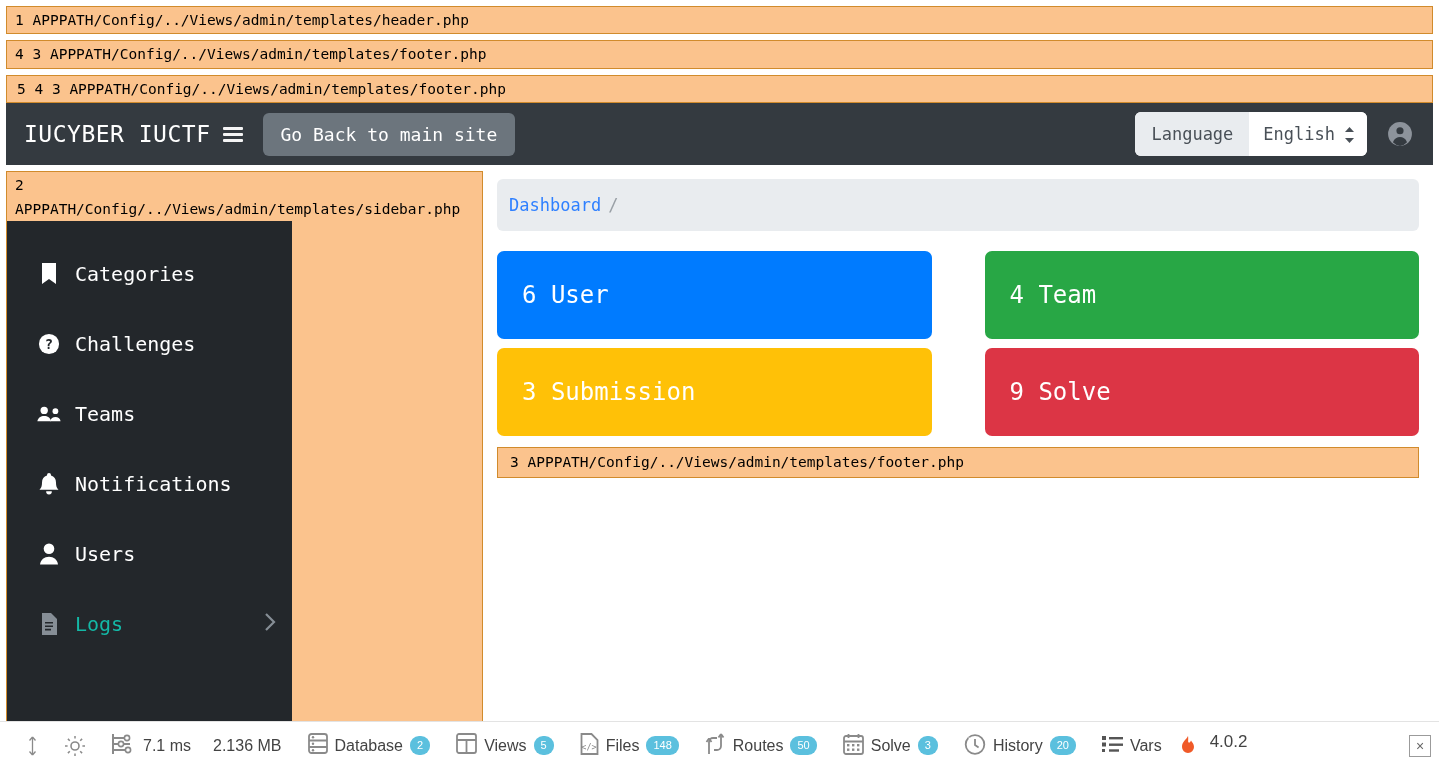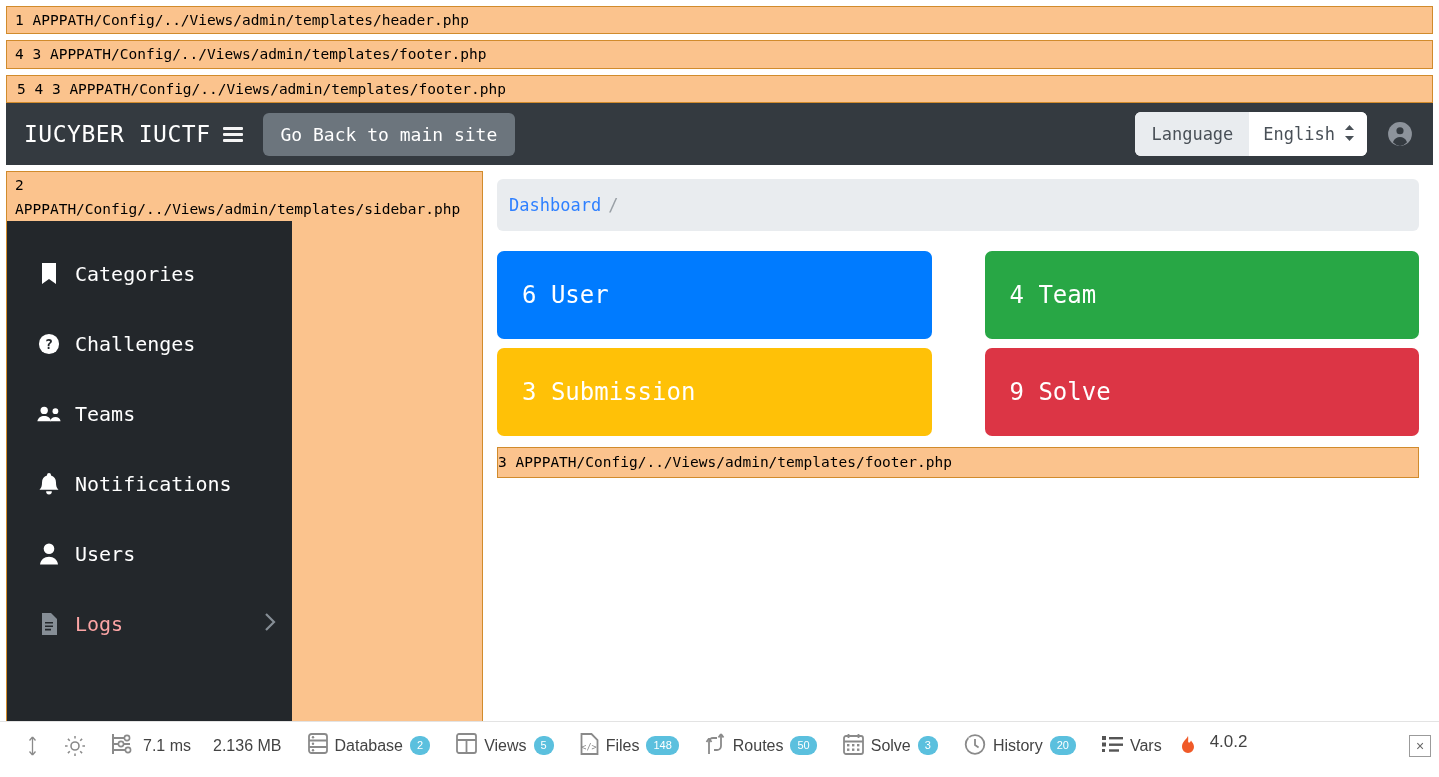--- a/index.html
+++ b/index.html
@@ -81,21 +81,21 @@
     padding: 12px 16px;
     white-space: nowrap;
     font-family: "DejaVu Sans Mono", monospace;
   }
   .lang-select {
     background: #fff;
     color: #495057;
     font-size: 17px;
     padding: 12px 12px 12px 14px;
     display: flex;
-    align-items: flex-start;
+    align-items: flex-end;
     gap: 9px;
     white-space: nowrap;
     font-family: "DejaVu Sans Mono", monospace;
     cursor: pointer;
   }
   .updown { display: inline-flex; flex-direction: column; line-height: 0.55; font-size: 12px; }
   .avatar-icon { margin-left: 20px; margin-right: 6px; display: inline-flex; }
 
   
   .body-row { display: flex; align-items: flex-start; padding: 0 6px; }
@@ -127,21 +127,21 @@
     align-items: center;
     color: #ffffff;
     font-size: 20px;
     padding: 11px 16px 11px 30px;
     gap: 14px;
     cursor: pointer;
     font-family: "DejaVu Sans Mono", monospace;
     height: 70px;
   }
   .menu-item .mi-icon { width: 24px; display:flex; justify-content:center; align-items:center; }
-  .menu-item.muted { color: #fca5a5; }
+  .menu-item.muted { color: #14b8a6; }
   .menu-item.muted .mi-icon svg { fill: #868e96; }
   .menu-chevron { margin-left: auto; color: #868e96; font-size: 17px; }
 
   
   .main {
     flex: 1 1 auto;
     padding: 14px 14px 0 14px;
     min-width: 0;
   }
   .breadcrumb {
@@ -167,21 +167,21 @@
     display: flex;
     align-items: center;
     padding-left: 25px;
     font-family: "DejaVu Sans Mono", monospace;
     cursor: pointer;
   }
 
   .footer-dbg {
     margin-top: 11px;
     font-size: 14.5px;
-    padding: 3px 0;
+    padding: 3px 12px;
   }
 
   
   .debug-bar {
     position: absolute;
     left: 0; bottom: 12px;
     width: 1439px; height: 44px;
     background: #ffffff;
     border-top: 1px solid #e3e3e3;
     display: flex;

